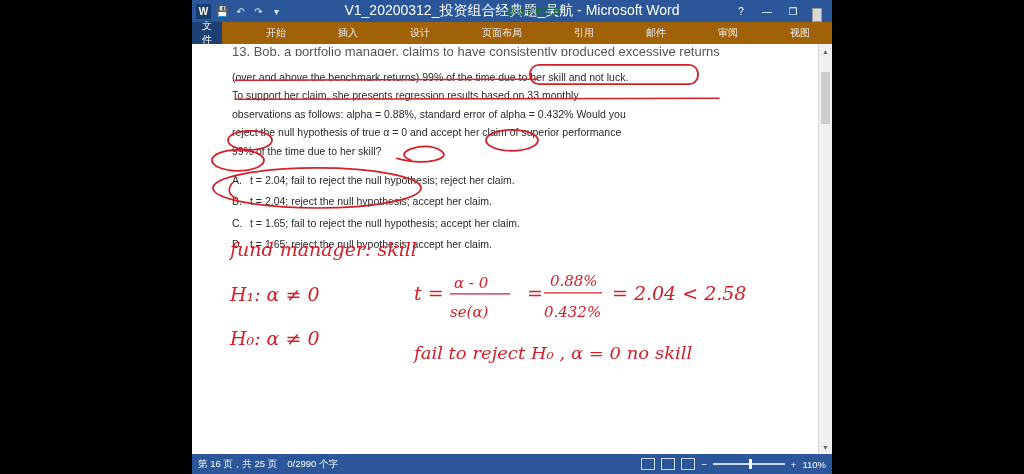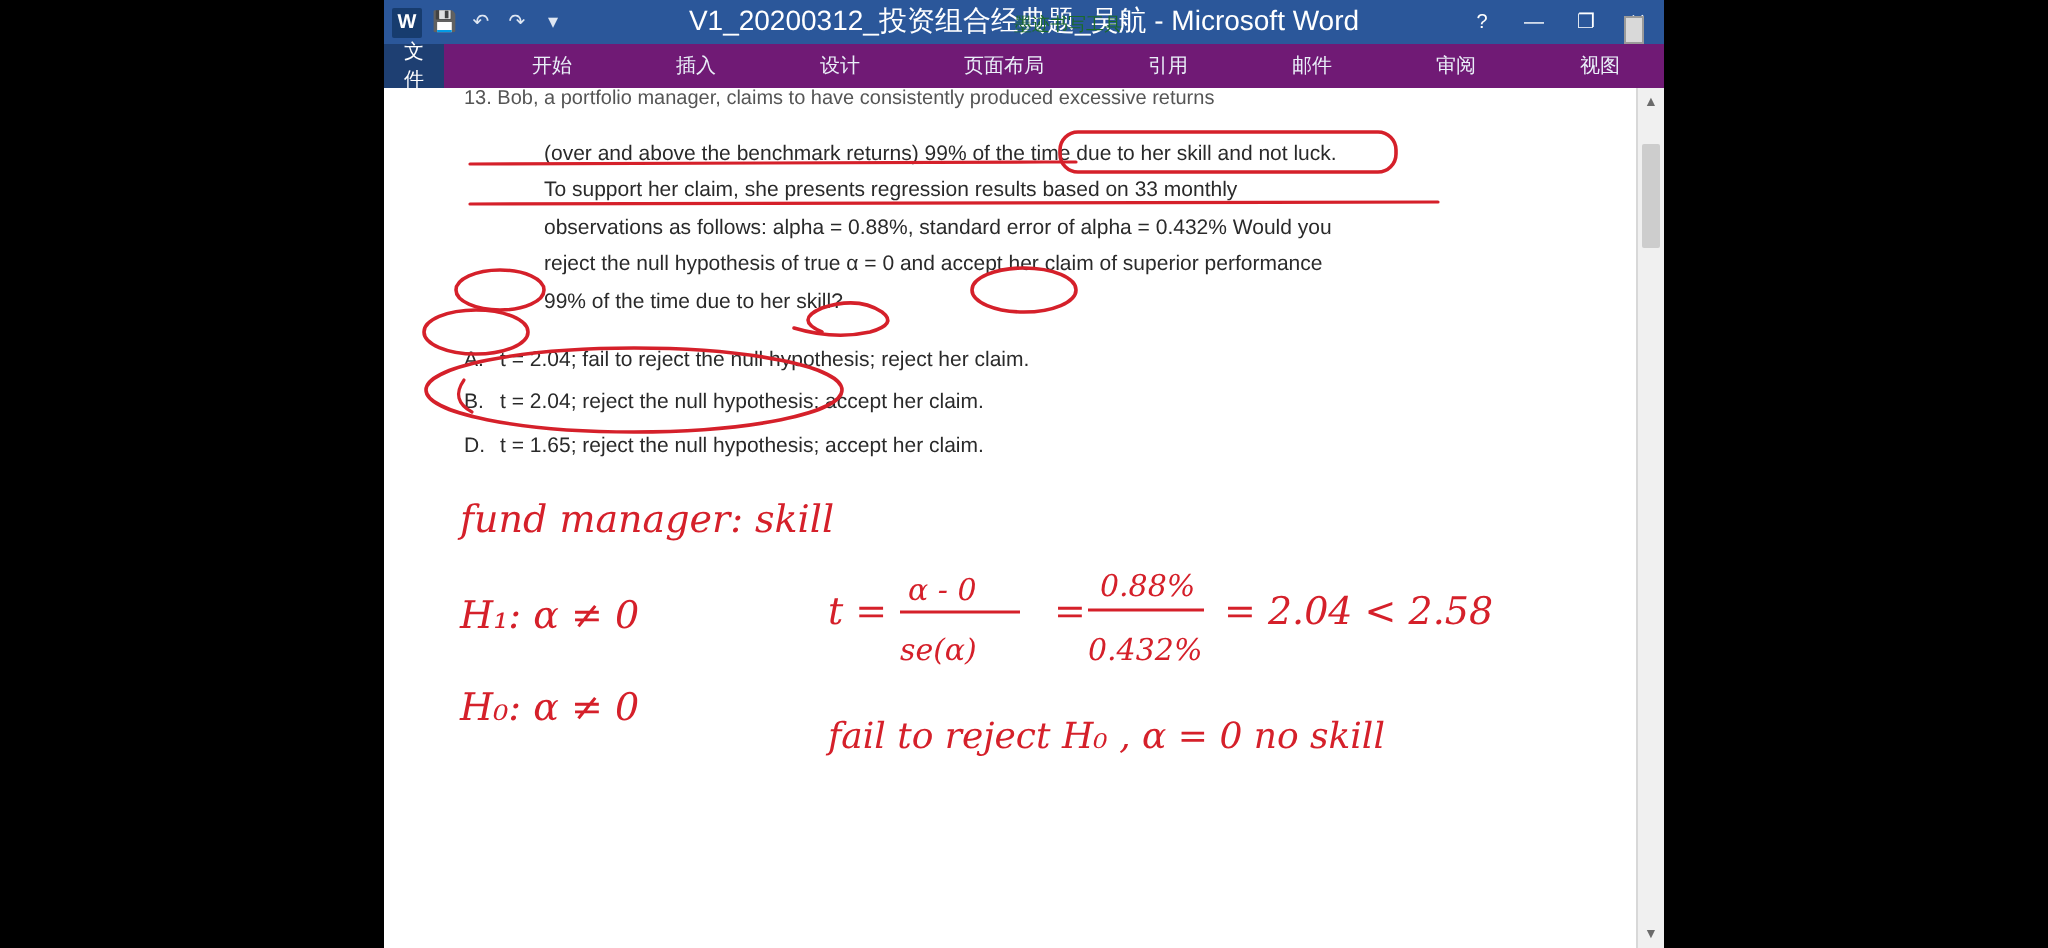--- a/index.html
+++ b/index.html
@@ -74,21 +74,21 @@
   }
   .winbtn {
     width: 26px; height: 22px;
     display: flex; align-items: center; justify-content: center;
     font-size: 10px;
     color: #fff;
   }
   
   .ribbon {
     height: 22px;
-    background: #701a75;
+    background: #a16207;
     display: flex;
     align-items: stretch;
     font-size: 10px;
     color: #ffffff;
     flex: 0 0 auto;
     position: relative;
   }
   .file-tab {
     background: #1e3f72;
     color: #fff;
@@ -128,31 +128,31 @@
     background: #ffffff;
   }
   .page-content {
     position: absolute;
     left: 40px; top: 10px;
     right: 30px;
     font-size: 11px;
     color: #2a2a2a;
     line-height: 1.75;
   }
-  .q-line { white-space: nowrap; font-size: 10.5px; margin-left: 40px; }
+  .q-line { white-space: nowrap; font-size: 10.5px; }
   .choice { margin-top: 3px; font-size: 10.5px; }
   .choice .lbl { display: inline-block; width: 18px; }
   
   .cut-line {
     position: absolute;
     left: 40px; top: 0px;
     right: 30px;
     height: 12px;
     overflow: hidden;
-    font-size: 10px;
+    font-size: 13px;
     color: #555;
   }
   
   .ink {
     position: absolute;
     left: 0; top: 0;
     width: 100%; height: 100%;
     pointer-events: none;
   }
   
@@ -287,20 +287,23 @@
           <div class="q-line">99% of the time due to her skill?</div>
 
           <div style="height:8px;"></div>
           <div class="choice">
             <span class="lbl">A.</span><span>t = 2.04; fail to reject the null hypothesis; reject her claim.</span>
           </div>
           <div class="choice">
             <span class="lbl">B.</span><span>t = 2.04; reject the null hypothesis; accept her claim.</span>
           </div>
           <div class="choice">
+            <span class="lbl">C.</span><span>t = 1.65; fail to reject the null hypothesis; accept her claim.</span>
+          </div>
+          <div class="choice">
             <span class="lbl">D.</span><span>t = 1.65; reject the null hypothesis; accept her claim.</span>
           </div>
         </div>
 
         <svg class="ink" viewBox="0 0 626 430" preserveAspectRatio="none">
           <g stroke="#d5202a" fill="none" stroke-width="1.6" stroke-linecap="round">
 
             <path d="M43 38 L330 37 M330 37 L346 37"></path>
 
             <rect x="338" y="22" width="168" height="20" rx="9" ry="9" stroke-width="1.8"></rect>
@@ -341,18 +344,33 @@
 
       </div>
 
       <div class="vscroll">
         <div class="arrow">▲</div>
         <div class="thumb"></div>
         <div class="arrow" style="position:absolute;bottom:0;left:0;right:0;">▼</div>
       </div>
     </div>
 
+    <div class="statusbar">
+      <span>第 16 页，共 25 页</span>
+      <span>0/2990 个字</span>
+      <div class="status-right">
+        <span class="view-btn"></span>
+        <span class="view-btn"></span>
+        <span class="view-btn"></span>
+        <span>−</span>
+        <span class="zoom-track">
+            <span class="zoom-knob"></span>
+          </span>
+        <span>+</span>
+        <span>110%</span>
+      </div>
+    </div>
   </div>
 
   <div class="pen-toolbar">墨迹书写工具</div>
   <div class="pen-cursor"></div>
 
 </div>
 
 </body></html>

